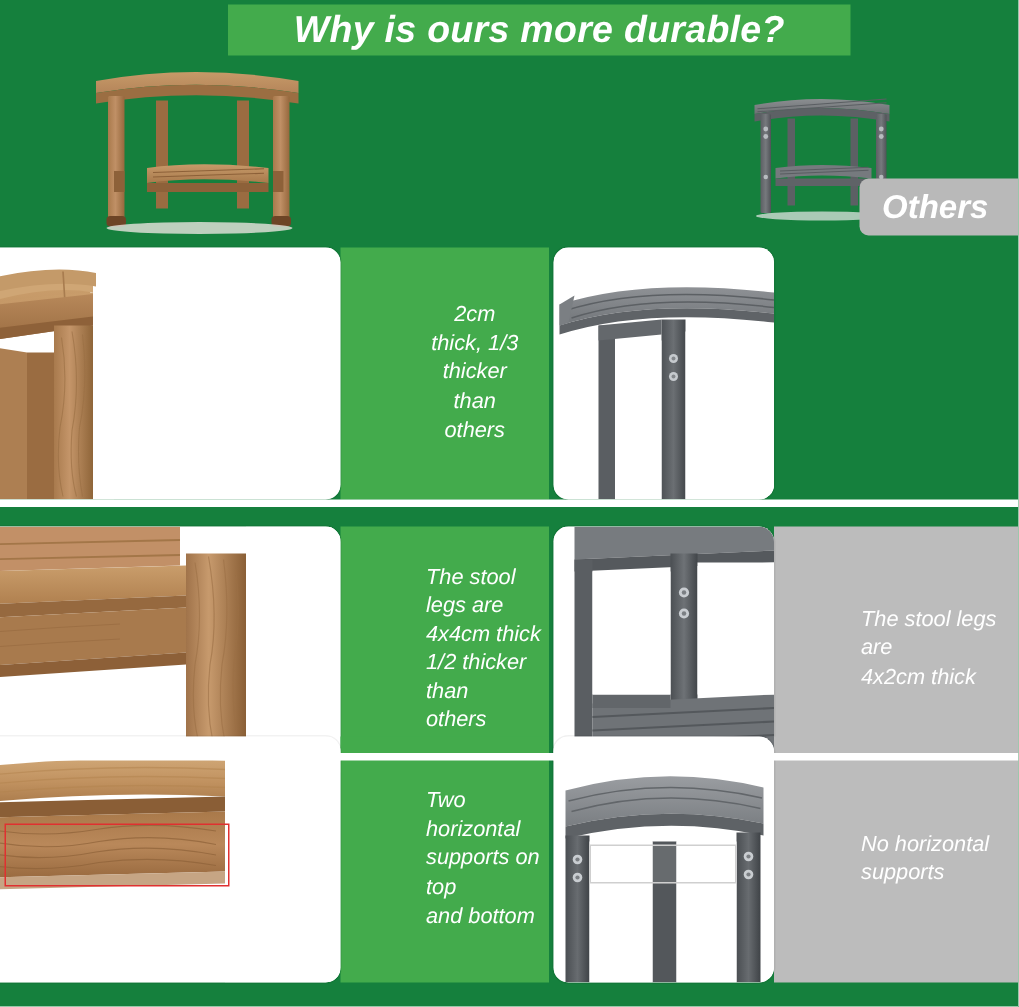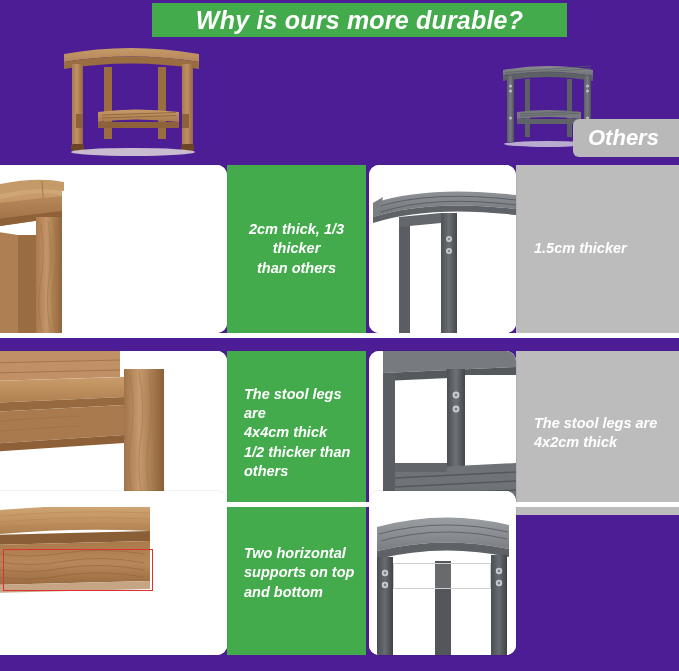--- a/index.html
+++ b/index.html
@@ -7,21 +7,21 @@
     padding: 0;
     background: #ffffff;
   }
   body {
     font-family: "Liberation Sans", sans-serif;
   }
   #infographic {
     position: relative;
     width: 679px;
     height: 671px;
-    background: #4c1d95;
+    background: #15803d;
     overflow: hidden;
   }
 
   
   .title-bar {
     position: absolute;
     left: 152px;
     top: 3px;
     width: 415px;
     height: 34px;
@@ -134,24 +134,25 @@
     background: #43ab4c;
     padding-left: 17px;
   }
   .text-cell-others {
     background: #bcbcbc;
     padding-left: 18px;
   }
   .text-cell .cmp-text {
     color: #ffffff;
     font-size: 14.5px;
-    font-weight: bold;
+    font-weight: normal;
     font-style: italic;
     line-height: 1.32;
     white-space: pre-line;
+    margin-left: 40px;
   }
   .text-cell-ours.centered  .cmp-text { text-align: center; padding-right: 17px; }
   .text-cell-others.centered .cmp-text { text-align: center; padding-right: 18px; }
 
   
   .row-gap {
     position: absolute;
     left: 0;
     width: 679px;
     height: 5px;
@@ -365,23 +366,20 @@
           </g>
 
           <rect x="30" y="52" width="11" height="116" fill="#5a5e62"></rect>
 
           <path d="M30,52 L72,48 L72,58 L30,62 Z" fill="#64686c"></path>
 
           <rect x="41" y="62" width="31" height="106" fill="#ffffff"></rect>
           <rect x="88" y="56" width="59" height="112" fill="#ffffff"></rect>
         </svg>
       </div>
-      <div class="text-cell text-cell-others centered">
-        <span class="cmp-text">1.5cm thicker</span>
-      </div>
     </div>
   </div>
 
   <div class="row row-2">
 
     <div class="half half-ours">
       <div class="photo-cell photo-cell-ours">
         <svg viewBox="0 0 227 164" width="227" height="164">
           <defs>
             <linearGradient id="r2Shelf" x1="0" y1="0" x2="0" y2="1">
@@ -568,19 +566,23 @@
               <circle cx="16" cy="94" r="1.4"></circle>
             <circle cx="130" cy="80" r="1.4"></circle>
               <circle cx="130" cy="92" r="1.4"></circle>
           </g>
 
           <rect x="24" y="70" width="42" height="94" fill="#ffffff"></rect>
           <rect x="82" y="70" width="40" height="94" fill="#ffffff"></rect>
         </svg>
         <div class="anno-gray" style="left:24px; top:72px; width:98px; height:26px;"></div>
       </div>
+      <div class="text-cell text-cell-others">
+        <span class="cmp-text">No horizontal
+supports</span>
+      </div>
     </div>
   </div>
 
   <div class="row-gap" style="top:333px;"></div>
   <div class="row-gap" style="top:502px;"></div>
 
 </div>
 
 </body></html>

